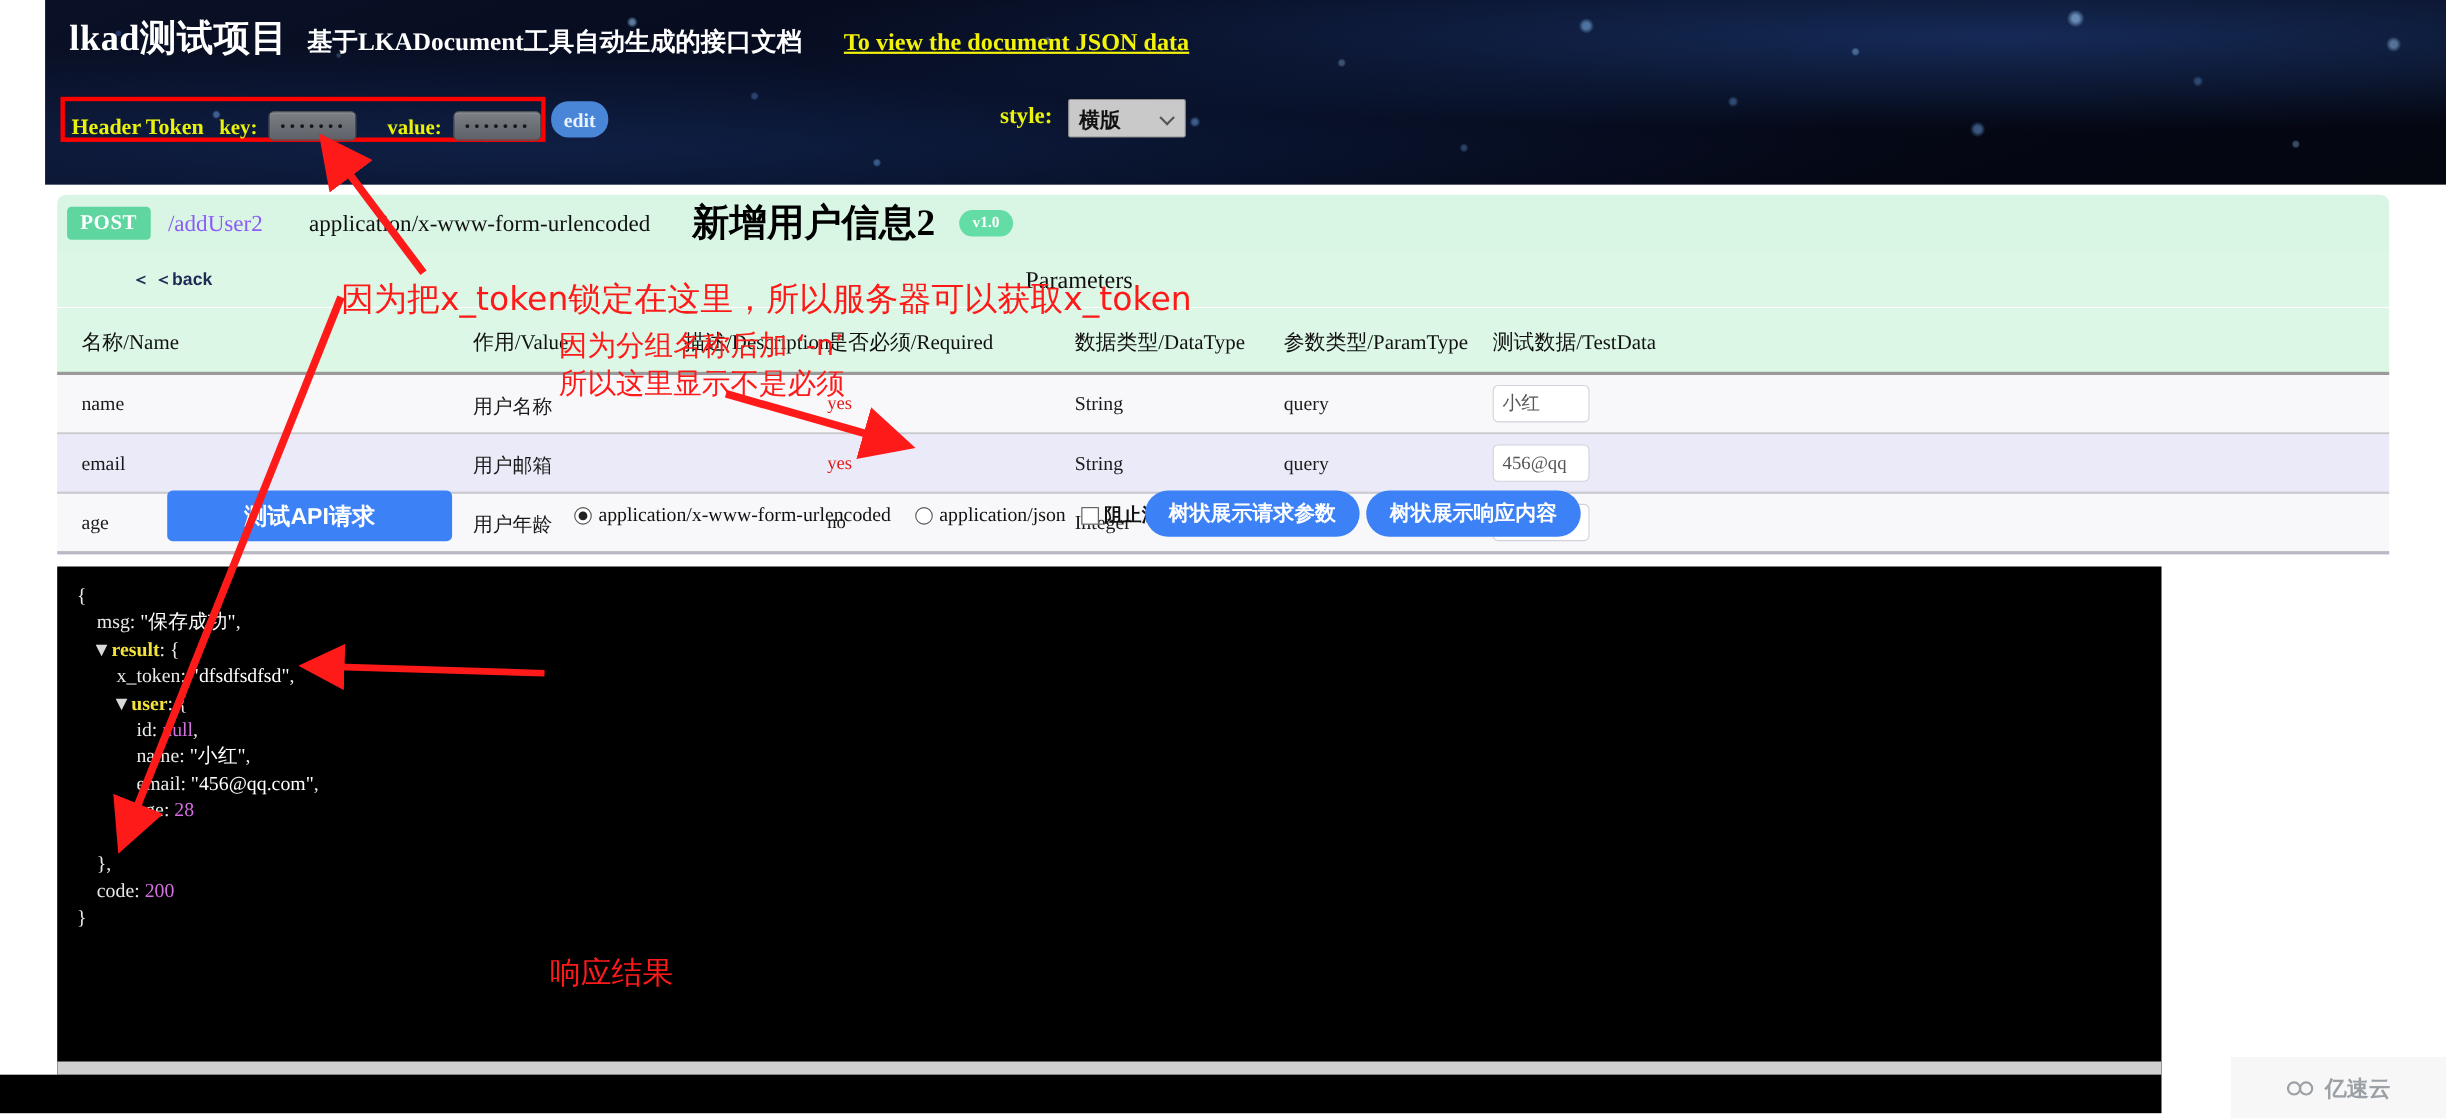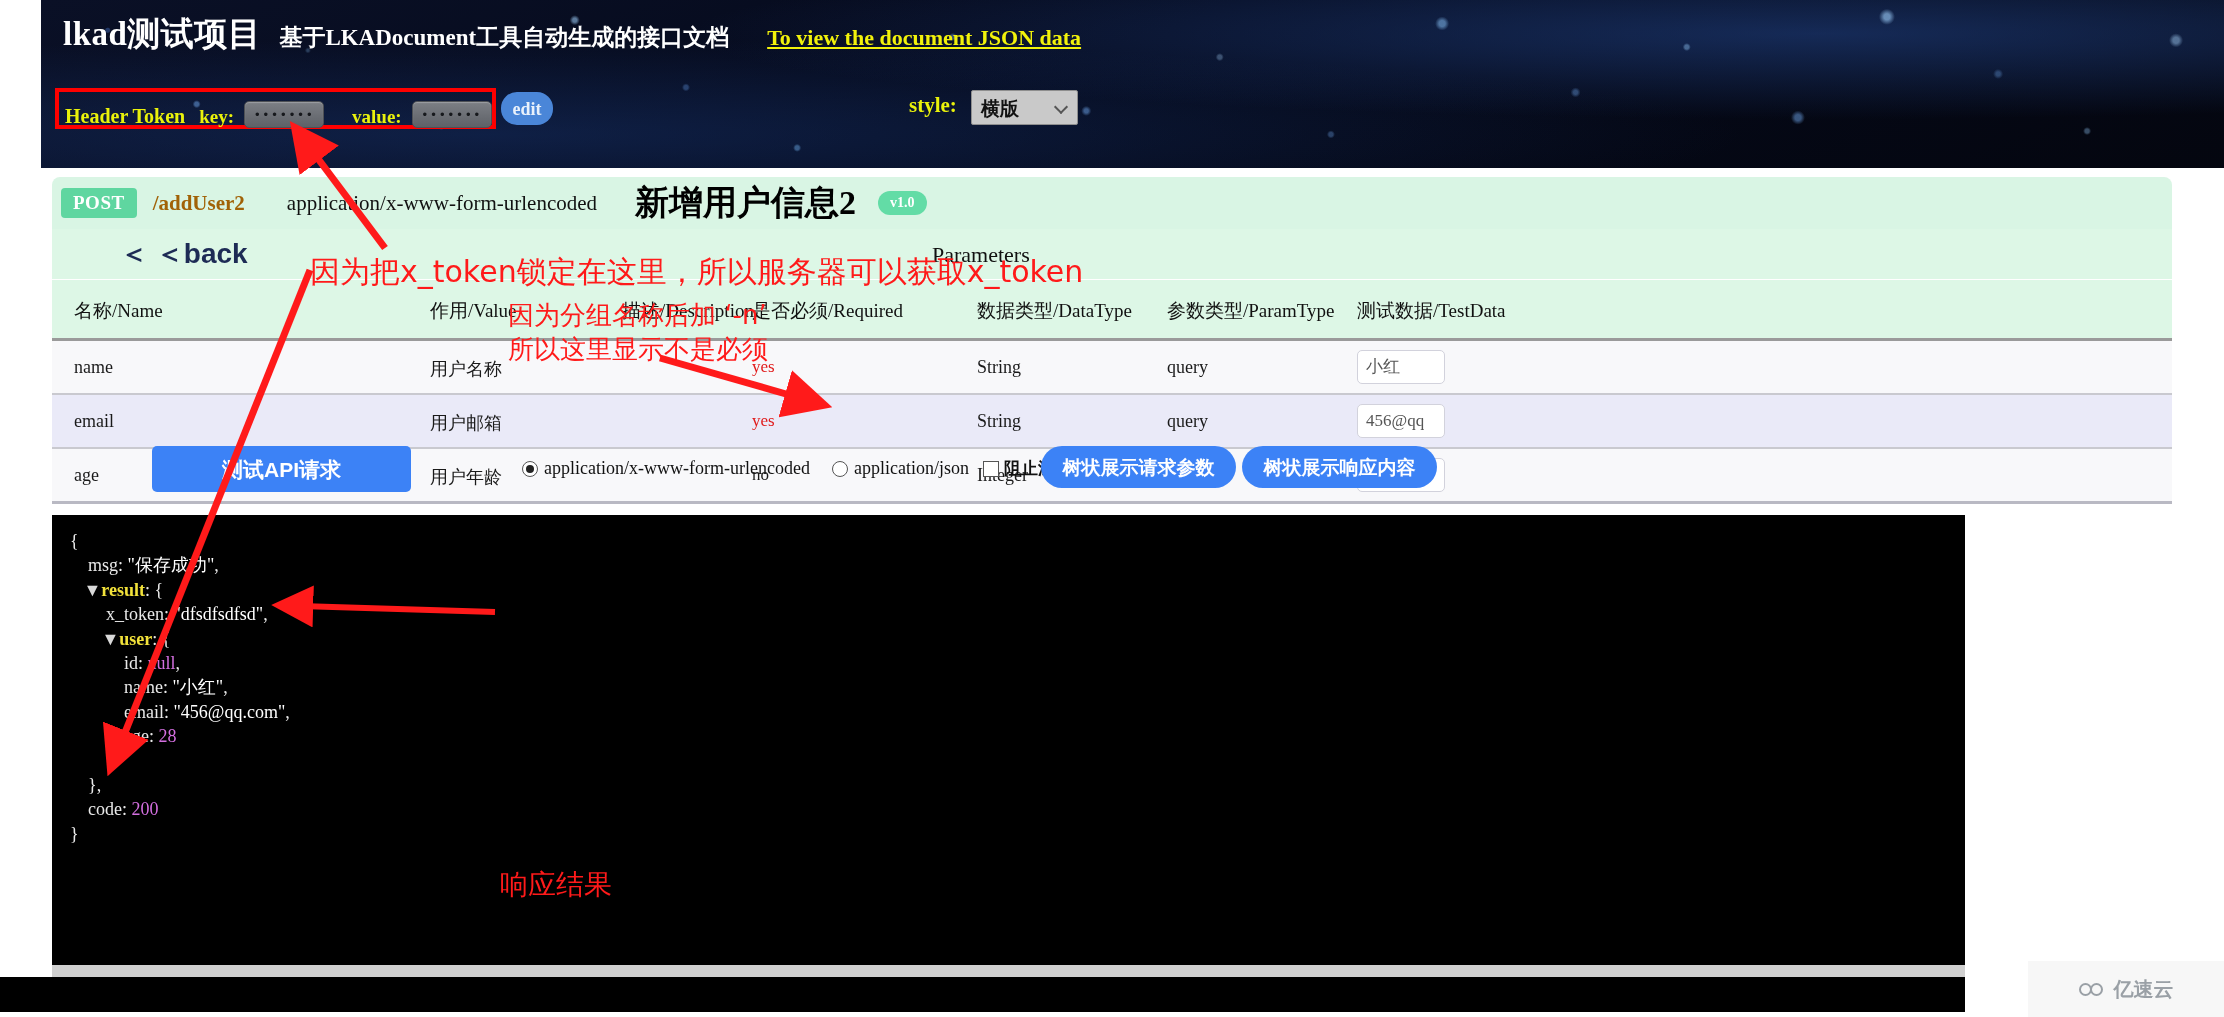--- a/index.html
+++ b/index.html
@@ -114,35 +114,35 @@
   .apibar{
     position:absolute;left:52px;top:9px;width:2120px;height:52px;
     background:#d9f5e4;border-radius:8px 8px 0 0;
     display:flex;align-items:center;white-space:nowrap;
   }
   .method{
     margin-left:9px;background:#5fd6a0;color:#fff;border-radius:4px;
     font-size:19px;font-weight:bold;padding:4px 12px;letter-spacing:.5px;
     font-family:"Liberation Serif","DejaVu Serif",serif;
   }
-  .apipath{margin-left:16px;font-size:21px;color:#a16207;font-weight:bold;}
+  .apipath{margin-left:16px;font-size:21px;color:#8b5cf6;}
   .apictype{margin-left:42px;font-size:21px;color:#111;}
   .apiname{margin-left:38px;font-size:34px;font-weight:bold;color:#000;}
   .apiver{
     margin-left:22px;background:#63dca6;color:#fff;border-radius:12px;
     font-size:14px;font-weight:bold;padding:4px 12px;
     font-family:"Liberation Serif","DejaVu Serif",serif;
   }
 
   .paramsbar{
     position:absolute;left:52px;top:61px;width:2120px;height:50px;
     background:#ddf7e6;display:flex;align-items:center;white-space:nowrap;
   }
   .backlink{
-    margin-left:68px;font-size:28px;font-weight:bold;color:#1d2b55;cursor:pointer;
+    margin-left:68px;font-size:16px;font-weight:bold;color:#1d2b55;cursor:pointer;
     font-family:"Liberation Sans","DejaVu Sans",sans-serif;
   }
   .params-title{
     position:absolute;left:880px;top:13px;font-size:22px;color:#111;
     font-family:"Liberation Serif","DejaVu Serif",serif;
   }
 
   
   .tbl{position:absolute;left:52px;top:112px;width:2120px;}
   .thead{

